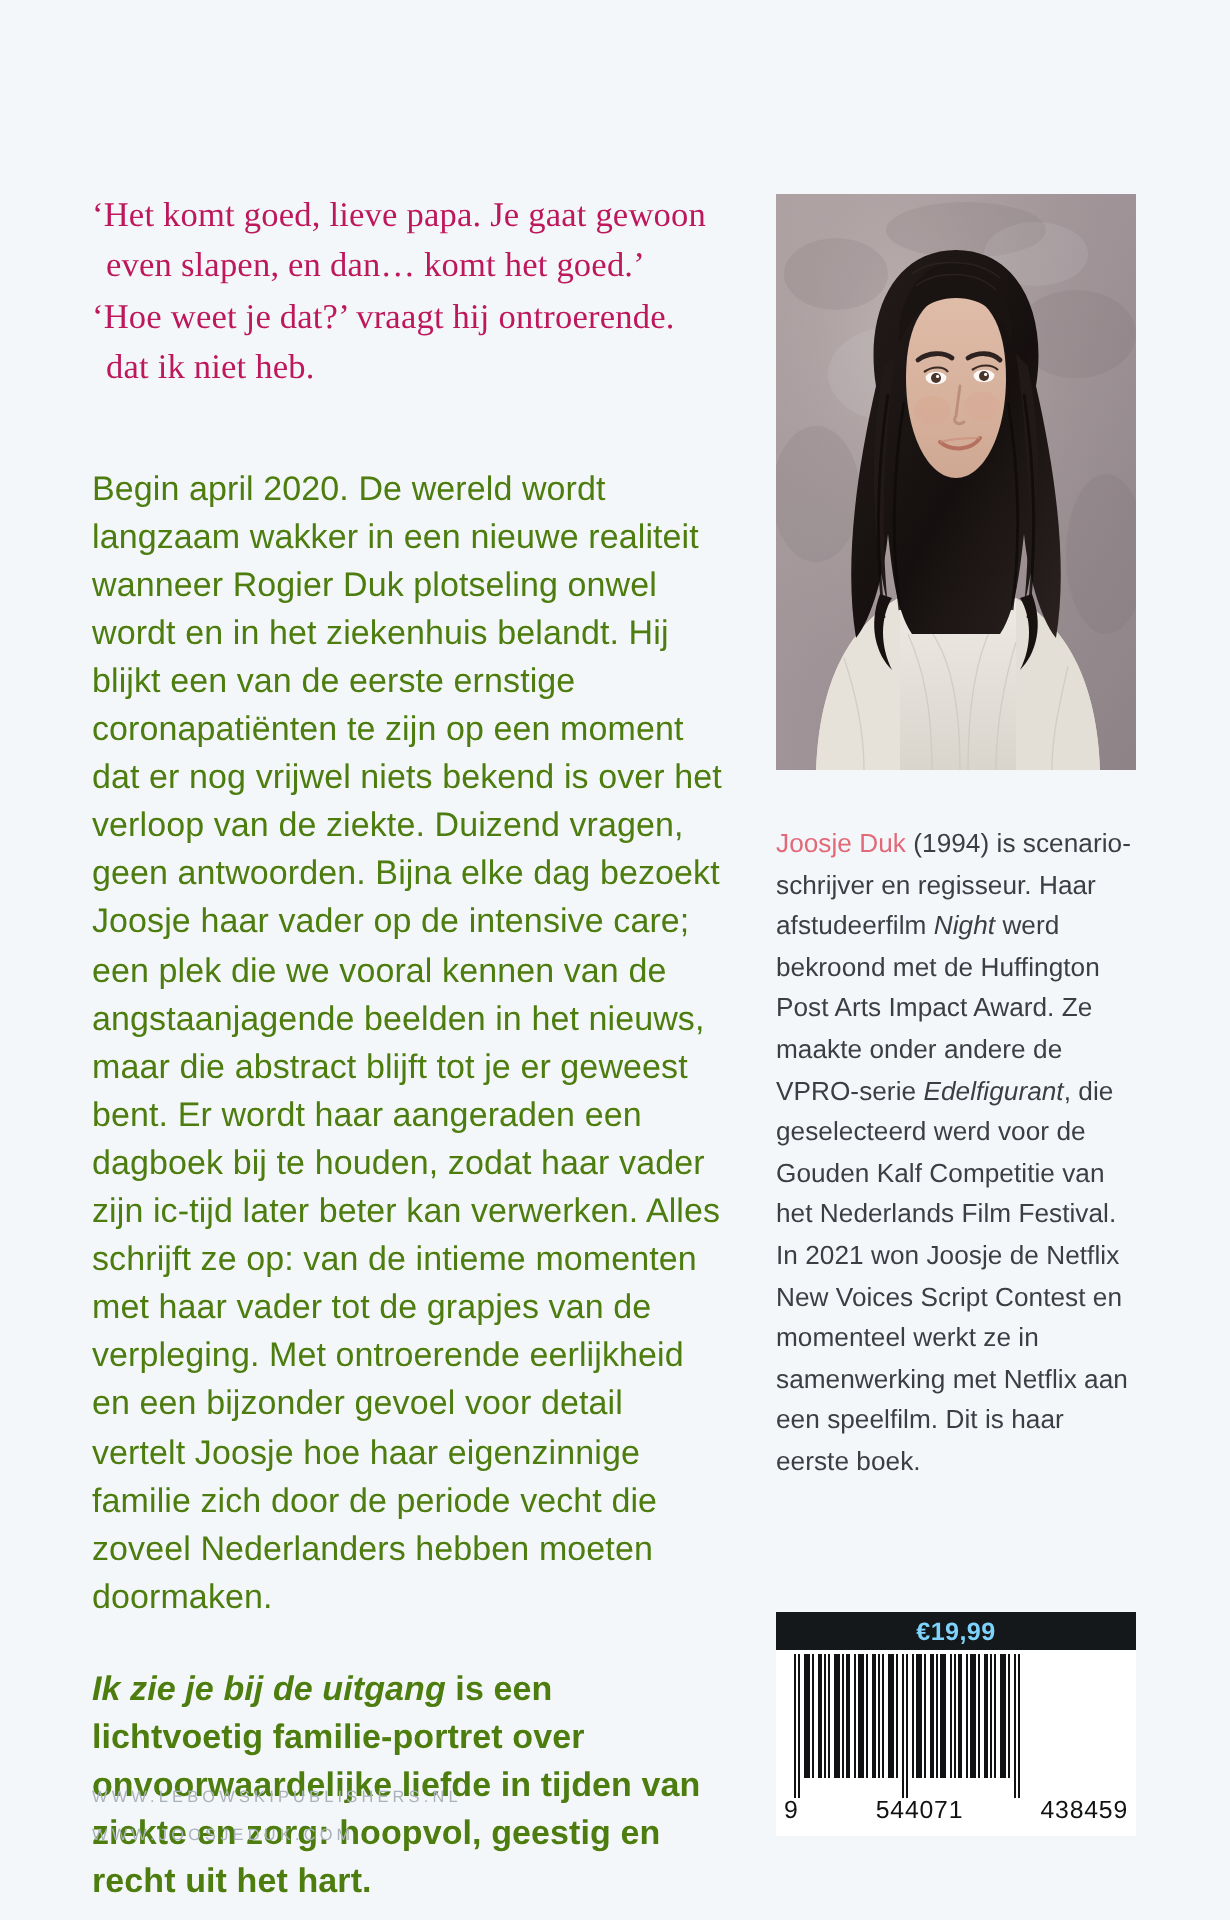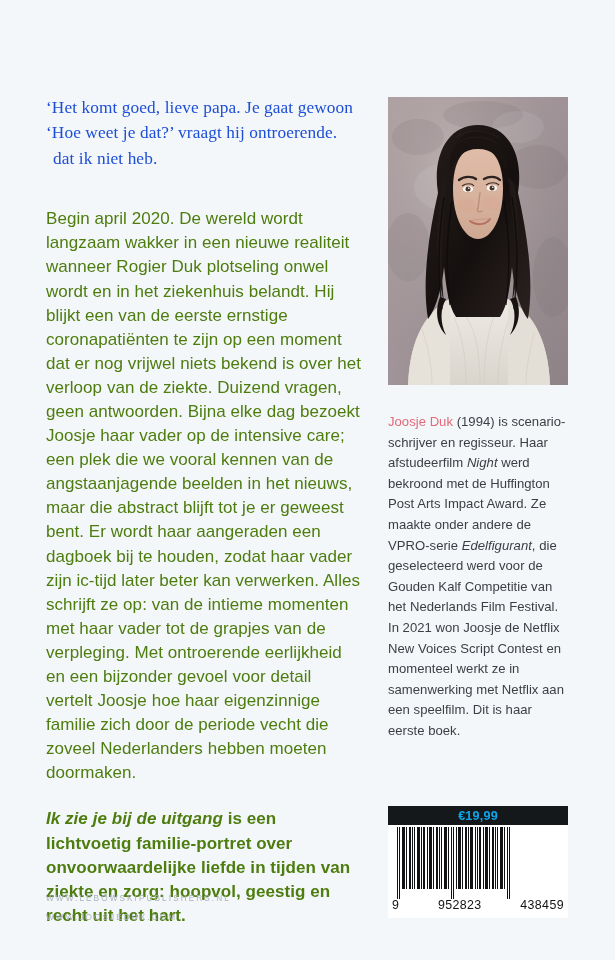--- a/index.html
+++ b/index.html
@@ -24,21 +24,21 @@
     position: absolute;
     left: 46px;
     top: 95px;
     width: 315px;
   }
 
   .pull-quote {
     font-family: "Liberation Serif", serif;
     font-size: 17.3px;
     line-height: 25.4px;
-    color: #1d4ed8;
+    color: #be185d;
     margin: 0 0 36px 0;
     letter-spacing: 0.1px;
   }
   .pull-quote .ln { display: block; white-space: pre; }
   .pull-quote .ln.indent { padding-left: 7px; }
 
   .body-copy {
     font-size: 17px;
     line-height: 24.1px;
     color: #4d7c0f;
@@ -82,21 +82,21 @@
     position: absolute;
     left: 388px;
     top: 806px;
     width: 180px;
     height: 112px;
     background: #ffffff;
   }
   .price-bar {
     height: 19px;
     background: #15181a;
-    color: #0ea5e9;
+    color: #7dd3fc;
     font-size: 12.6px;
     font-weight: bold;
     display: flex;
     align-items: center;
     justify-content: center;
     letter-spacing: 0.2px;
   }
   .bars {
     height: 72px;
     margin: 2px 6px 0 6px;
@@ -134,20 +134,21 @@
   }
 </style>
 </head>
 <body>
 
 <div class="cover">
 
   <div class="left-col">
     <div class="pull-quote">
       <span class="ln">‘Het komt goed, lieve papa. Je gaat gewoon</span>
+      <span class="ln indent">even slapen, en dan… komt het goed.’</span>
       <span class="ln">‘Hoe weet je dat?’ vraagt hij ontroerende.</span>
       <span class="ln indent">dat ik niet heb.</span>
     </div>
 
     <p class="body-copy">Begin april 2020. De wereld wordt langzaam wakker in een nieuwe realiteit wanneer Rogier Duk plotseling onwel wordt en in het ziekenhuis belandt. Hij blijkt een van de eerste ernstige coronapatiënten te zijn op een moment dat er nog vrijwel niets bekend is over het verloop van de ziekte. Duizend vragen, geen antwoorden. Bijna elke dag bezoekt Joosje haar vader op de intensive care; een plek die we vooral kennen van de angstaanjagende beelden in het nieuws, maar die abstract blijft tot je er geweest bent. Er wordt haar aangeraden een dagboek bij te houden, zodat haar vader zijn ic-tijd later beter kan verwerken. Alles schrijft ze op: van de intieme momenten met haar vader tot de grapjes van de verpleging. Met ontroerende eerlijkheid en een bijzonder gevoel voor detail vertelt Joosje hoe haar eigenzinnige familie zich door de periode vecht die zoveel Nederlanders hebben moeten doormaken.</p>
 
     <p class="body-copy"><i>Ik zie je bij de uitgang</i><span> is een lichtvoetig familie-portret over onvoorwaardelijke liefde in tijden van ziekte en zorg: hoopvol, geestig en recht uit het hart.</span></p>
   </div>
 
   <div class="photo">
@@ -330,21 +331,21 @@
         <span class="g1"></span>
       <span class="w1 short"></span>
       <span class="g2"></span>
       <span class="w1 tall"></span>
         <span class="g1"></span>
         <span class="w1 tall"></span>
       <span class="g3"></span>
     </div>
     <div class="isbn-digits">
       <span>9</span>
-      <span>952823</span>
+      <span>544071</span>
       <span>438459</span>
     </div>
   </div>
 
   <div class="urls">
     <div>WWW.LEBOWSKIPUBLISHERS.NL</div>
     <div>WWW.JOOSJEDUK.COM</div>
   </div>
 
 </div>

